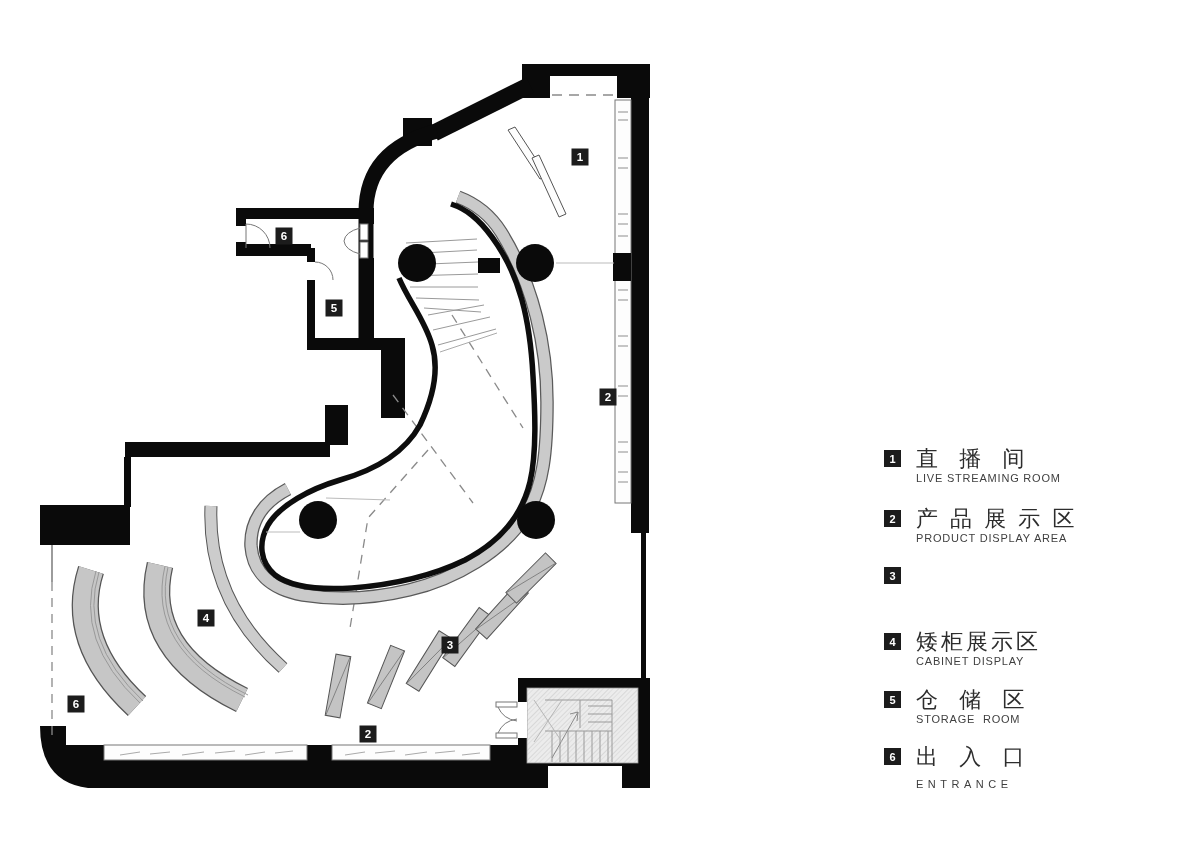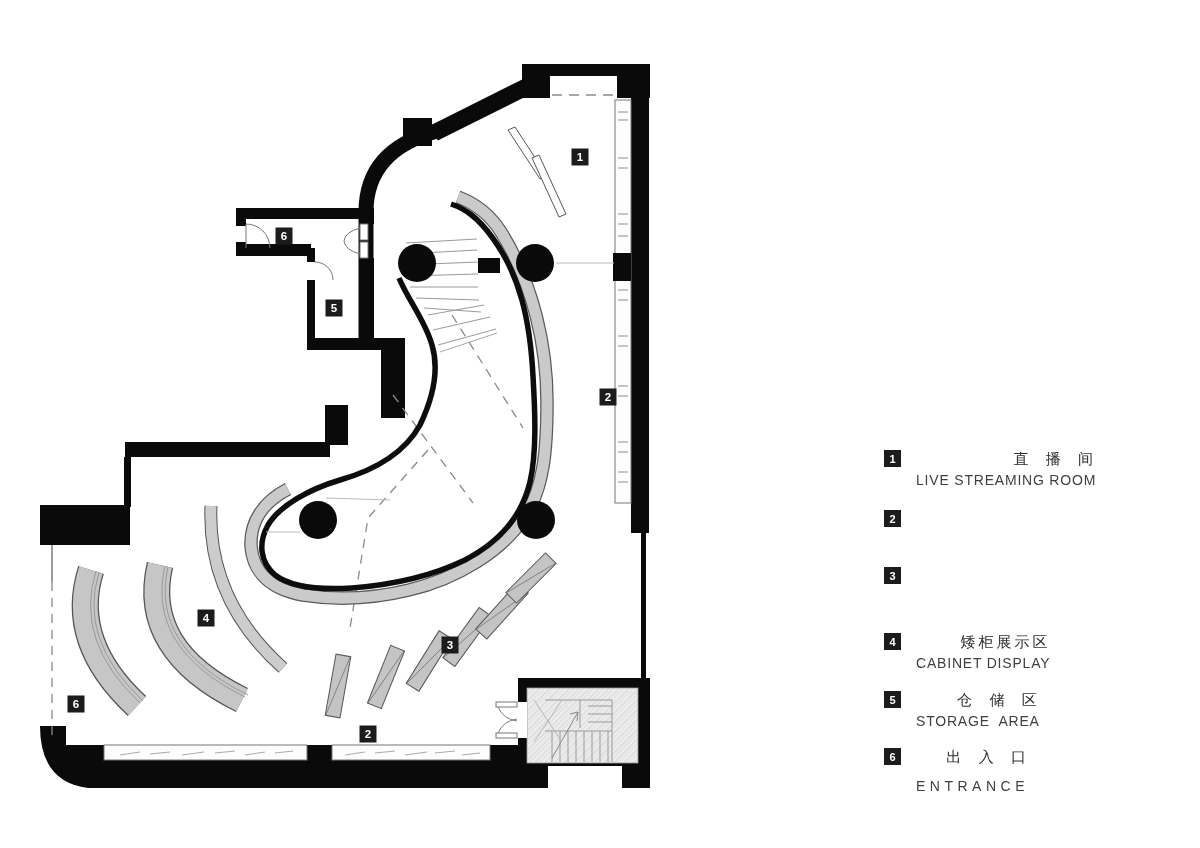--- a/index.html
+++ b/index.html
@@ -5,22 +5,22 @@
   html,body{margin:0;padding:0;background:#fff;}
   body{width:1200px;height:848px;position:relative;font-family:"Liberation Sans",sans-serif;-webkit-font-smoothing:antialiased;}
   .stage{position:absolute;left:0;top:0;width:1200px;height:848px;background:#fff;overflow:hidden;}
   svg{position:absolute;left:0;top:0;}
   
   .legend{position:absolute;left:884px;top:448px;width:260px;}
   .legend-row{position:absolute;left:0;display:flex;align-items:flex-start;}
   .chip{width:17px;height:17px;background:#1c1c1c;color:#fff;font-size:11px;font-weight:bold;
         display:flex;align-items:center;justify-content:center;flex:0 0 auto;}
   .legend-text{margin-left:15px;}
-  .cn{font-size:15px;color:#2d2d2d;letter-spacing:3px;line-height:18px;white-space:pre;text-align:right;}
-  .en{font-size:14px;color:#3f3f3f;letter-spacing:0.8px;margin-top:4px;white-space:pre;}
+  .cn{font-size:22px;color:#2d2d2d;letter-spacing:3px;line-height:18px;white-space:pre;}
+  .en{font-size:11px;color:#3f3f3f;letter-spacing:0.8px;margin-top:4px;white-space:pre;}
   .en.ls-wide{letter-spacing:4.5px;margin-top:12px;}
   .r1{top:2px;} .r2{top:62px;} .r3{top:119px;} .r4{top:185px;} .r5{top:243px;} .r6{top:300px;}
 </style>
 </head>
 <body>
 
 <div class="stage">
 
 <svg width="1200" height="848" viewBox="0 0 1200 848">
   <defs>
@@ -220,36 +220,40 @@
 <div class="legend">
   <div class="legend-row r1">
     <div class="chip">1</div>
     <div class="legend-text">
       <div class="cn">直  播  间</div>
       <div class="en">LIVE STREAMING ROOM</div>
     </div>
   </div>
   <div class="legend-row r2">
     <div class="chip">2</div>
+    <div class="legend-text">
+      <div class="cn">产 品 展 示 区</div>
+      <div class="en">PRODUCT DISPLAY AREA</div>
+    </div>
   </div>
   <div class="legend-row r3">
     <div class="chip">3</div>
   </div>
   <div class="legend-row r4">
     <div class="chip">4</div>
     <div class="legend-text">
       <div class="cn">矮柜展示区</div>
       <div class="en">CABINET DISPLAY</div>
     </div>
   </div>
   <div class="legend-row r5">
     <div class="chip">5</div>
     <div class="legend-text">
       <div class="cn">仓  储  区</div>
-      <div class="en">STORAGE  AREA</div>
+      <div class="en">STORAGE  ROOM</div>
     </div>
   </div>
   <div class="legend-row r6">
     <div class="chip">6</div>
     <div class="legend-text">
       <div class="cn">出  入  口</div>
       <div class="en ls-wide">ENTRANCE</div>
     </div>
   </div>
 </div>

